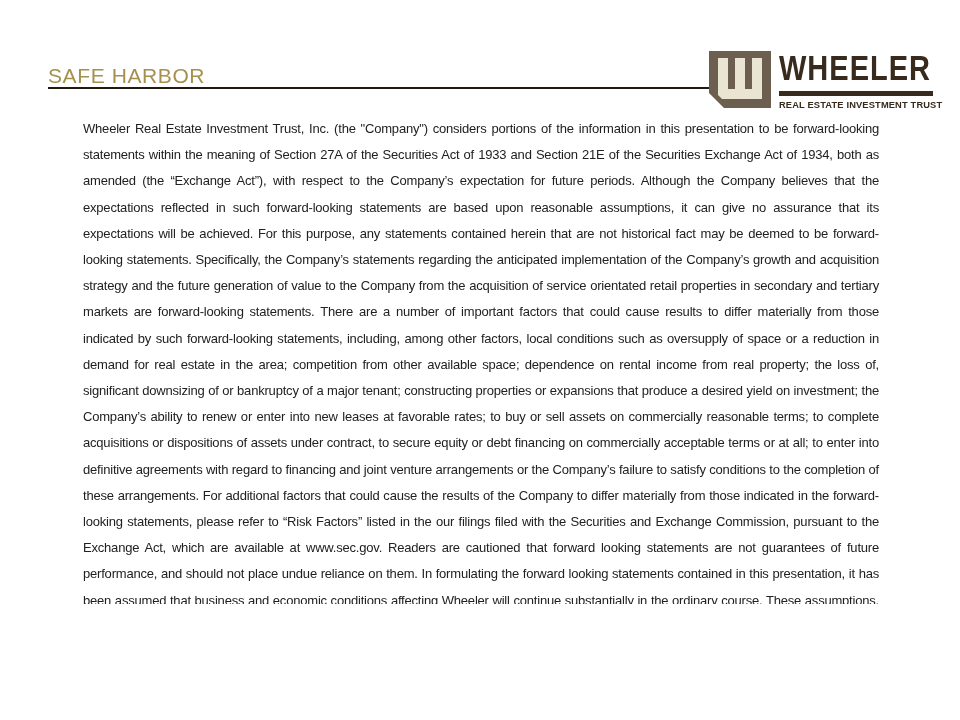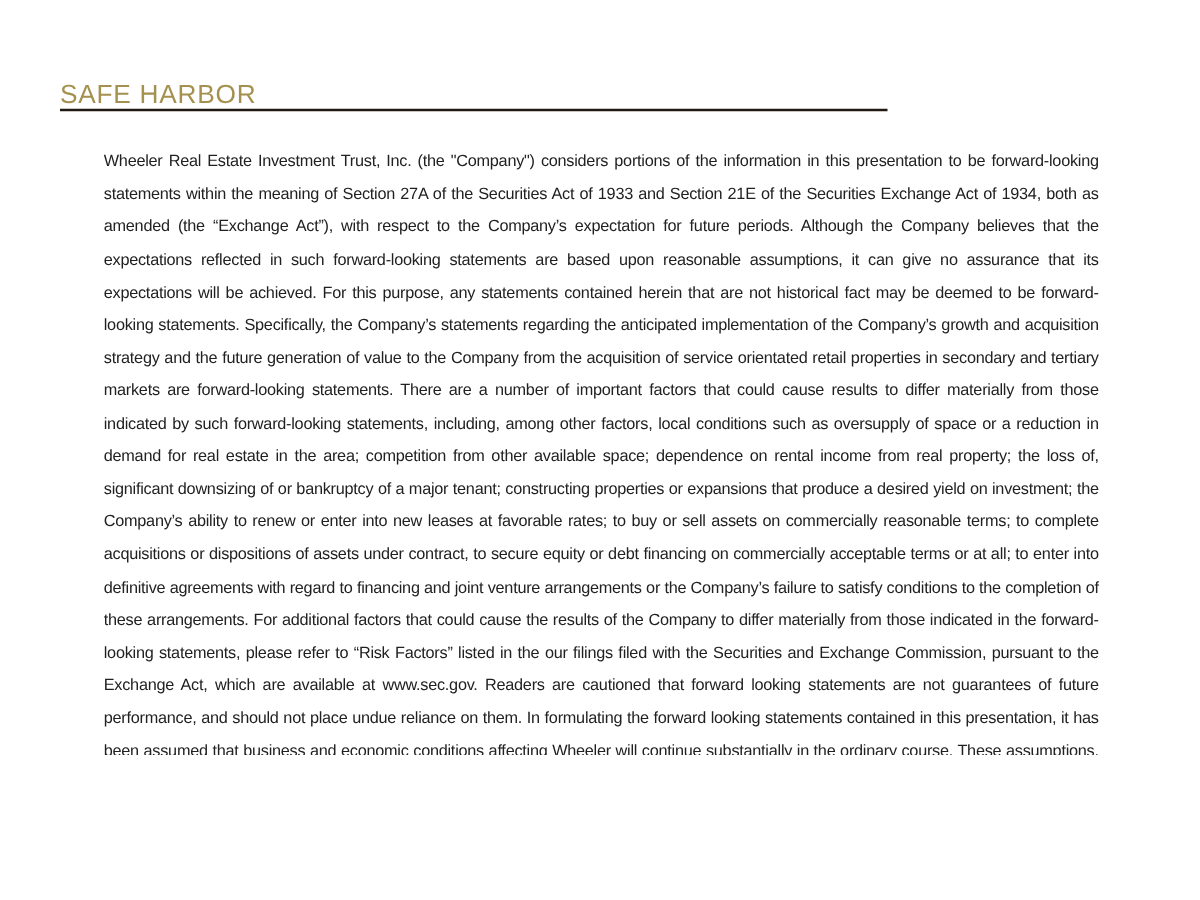--- a/index.html
+++ b/index.html
@@ -95,18 +95,31 @@
 </style>
 </head>
 <body>
 
 <div class="slide">
 
   <div class="page-title">SAFE HARBOR</div>
 
   <div class="title-rule"></div>
 
+  <div class="logo">
+    <div class="logo-mark">
+      <svg width="62" height="57" viewBox="0 0 62 57" aria-hidden="true">
+        <polygon points="0,0 62,0 62,57 15,57 0,42" fill="#6C5F50"></polygon>
+        <path d="M9,7 H19 V38 H26 V7 H36 V38 H43 V7 H53 V48 H13 L9,44 Z" fill="#EAE5D2"></path>
+      </svg>
+    </div>
+    <div class="logo-text">
+      <div class="logo-wordmark">WHEELER</div>
+      <div class="wordmark-rule"></div>
+      <div class="logo-tagline">REAL ESTATE INVESTMENT TRUST</div>
+    </div>
+  </div>
 
   <div class="body-text">Wheeler Real Estate Investment Trust, Inc. (the "Company") considers portions of the information in this presentation to be forward-looking statements within the meaning of Section 27A of the Securities Act of 1933 and Section 21E of the Securities Exchange Act of 1934, both as amended (the “Exchange Act”), with respect to the Company’s expectation for future periods. Although the Company believes that the expectations reflected in such forward-looking statements are based upon reasonable assumptions, it can give no assurance that its expectations will be achieved. For this purpose, any statements contained herein that are not historical fact may be deemed to be forward-looking statements. Specifically, the Company’s statements regarding the anticipated implementation of the Company’s growth and acquisition strategy and the future generation of value to the Company from the acquisition of service orientated retail properties in secondary and tertiary markets are forward-looking statements.  There are a number of important factors that could cause results to differ materially from those indicated by such forward-looking statements, including, among other factors, local conditions such as oversupply of space or a reduction in demand for real estate in the area; competition from other available space; dependence on rental income from real property; the loss of, significant downsizing of or bankruptcy of a major tenant; constructing properties or expansions that produce a desired yield on investment; the Company’s ability to renew or enter into new leases at favorable rates; to buy or sell assets on commercially reasonable terms; to complete acquisitions or dispositions of assets under contract, to secure equity or debt financing on commercially acceptable terms or at all; to enter into definitive agreements with regard to financing and joint venture arrangements or the Company’s failure to satisfy conditions to the completion of these arrangements. For additional factors that could cause the results of the Company to differ materially from those indicated in the forward-looking statements, please refer to “Risk Factors” listed in the our filings filed with the Securities and Exchange Commission, pursuant to the Exchange Act, which are available at www.sec.gov. Readers are cautioned that forward looking statements are not guarantees of future performance, and should not place undue reliance on them. In formulating the forward looking statements contained in this presentation, it has been assumed that business and economic conditions affecting Wheeler will continue substantially in the ordinary course. These assumptions, although considered reasonable at the time of preparation, may prove to be incorrect.</div>
 
   <div class="page-number">2</div>
 
 </div>
 
 </body></html>

